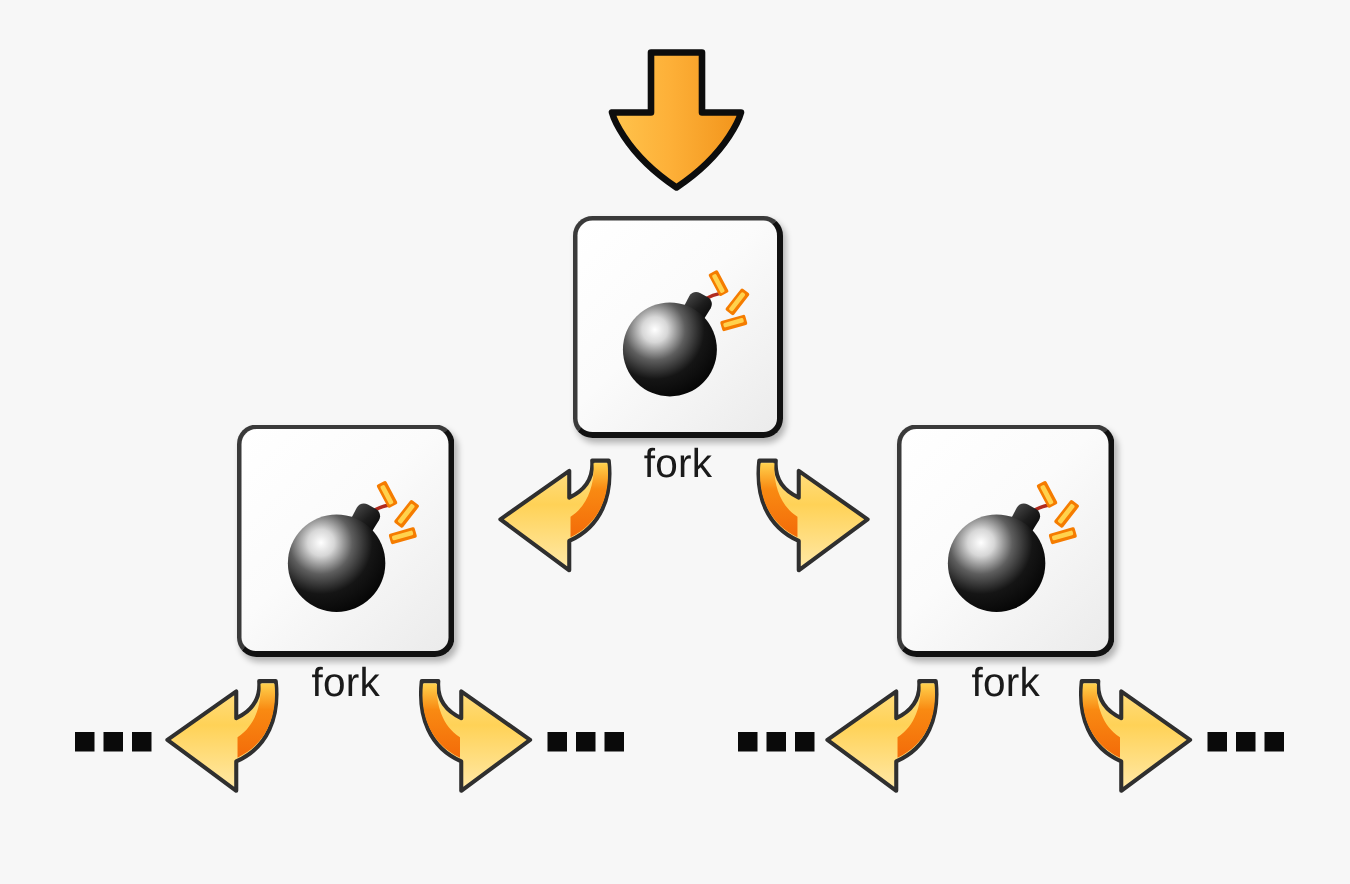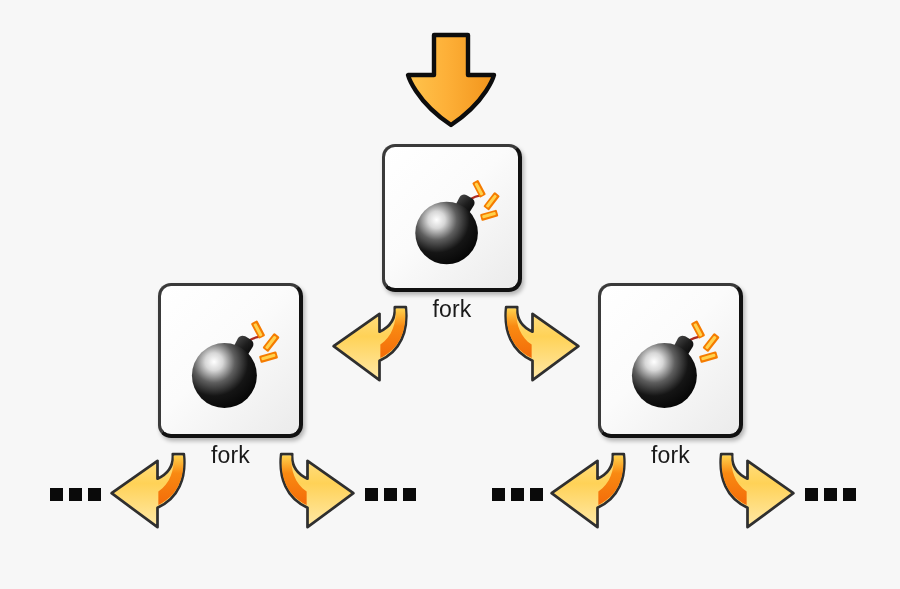--- a/index.html
+++ b/index.html
@@ -35,21 +35,21 @@
     display: flex;
     align-items: center;
     justify-content: center;
   }
   .node-label {
     position: absolute;
     left: 0;
     width: 100%;
     text-align: center;
     color: #1a1a1a;
-    font-size: 23px;
+    font-size: 27px;
     line-height: 26px;
     letter-spacing: 0.2px;
     white-space: nowrap;
   }
 
   
   .ellipsis {
     display: flex;
     align-items: center;
     gap: 6px;

